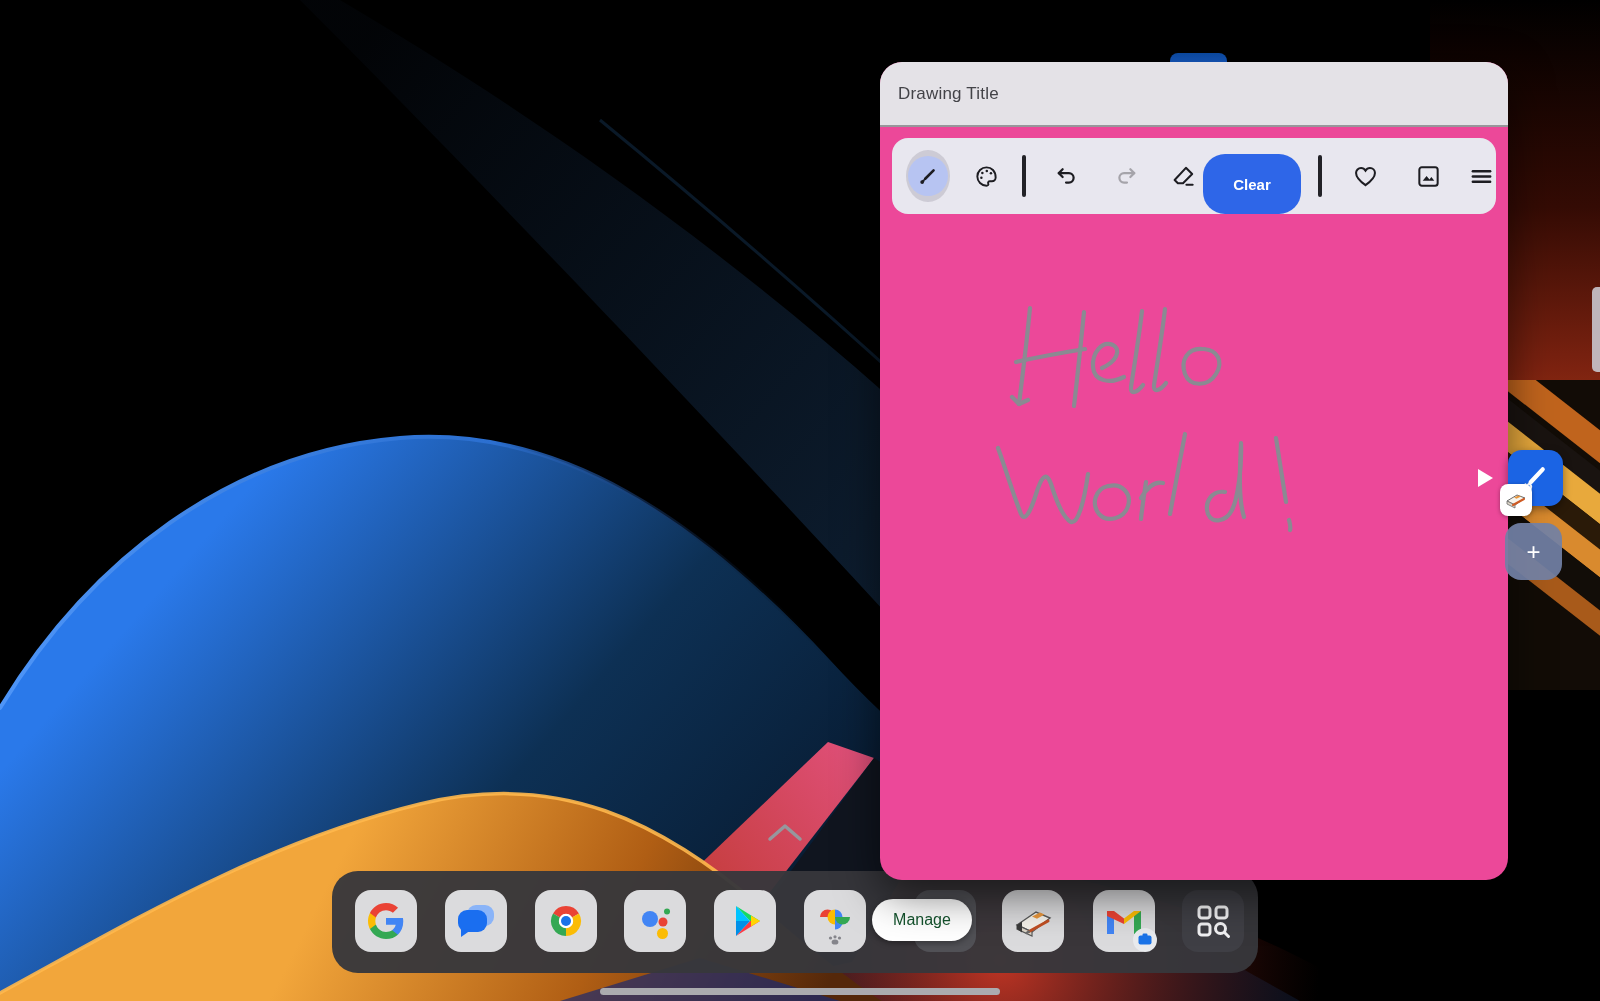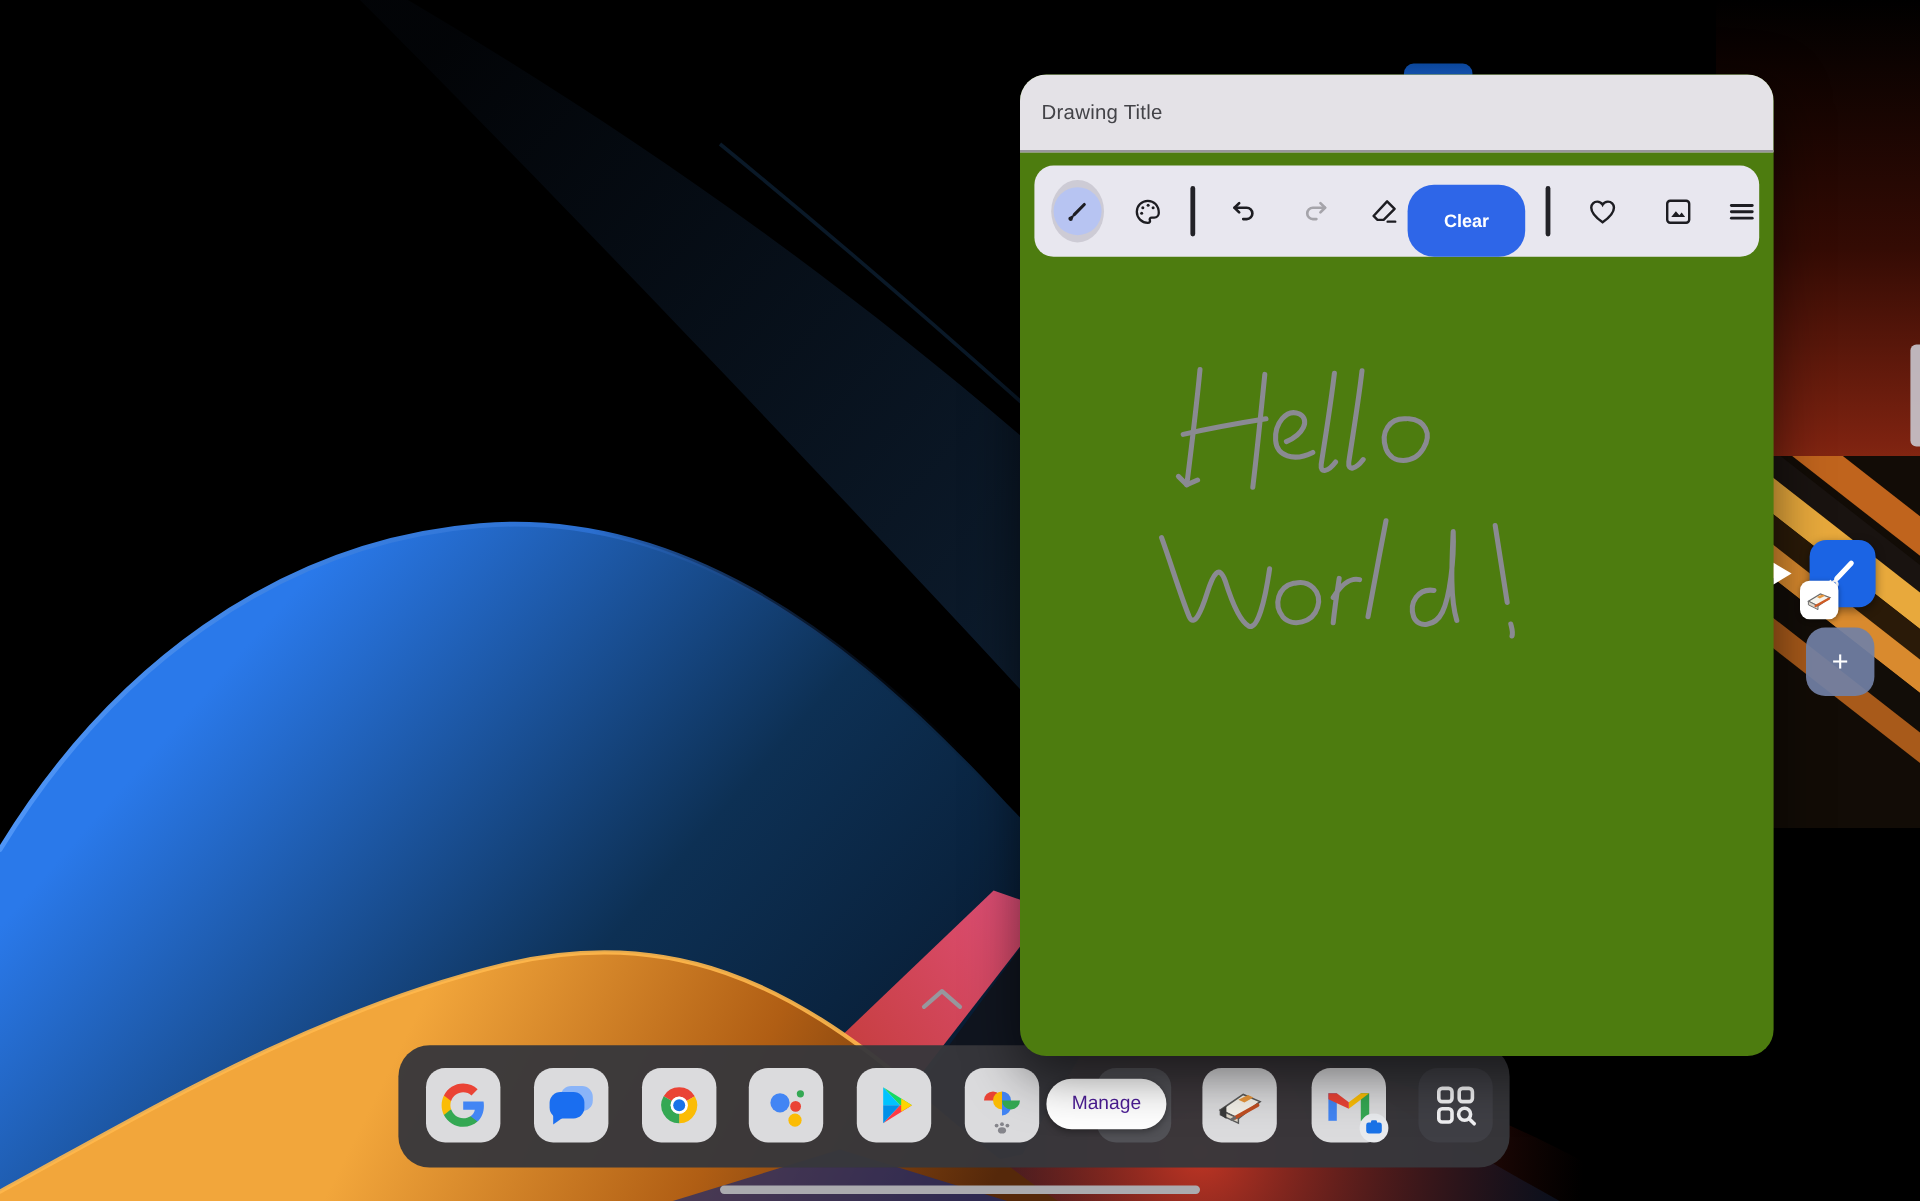--- a/index.html
+++ b/index.html
@@ -1,22 +1,22 @@
 <!DOCTYPE html>
 <html><head>
 <meta charset="utf-8">
 <style>
   html,body{margin:0;padding:0;background:#000;}
   #stage{position:relative;width:1600px;height:1001px;overflow:hidden;background:#000;
          font-family:"Liberation Sans","DejaVu Sans",sans-serif;}
   .abs{position:absolute;}
 
   
-  #app-window{left:850px;top:62px;width:628px;height:818px;border-radius:22px;
-    background:#4d7c0f;box-shadow:0 14px 44px rgba(0,0,0,.55);z-index:40;overflow:hidden;text-decoration:underline;}
+  #app-window{left:880px;top:62px;width:628px;height:818px;border-radius:22px;
+    background:#ec4899;box-shadow:0 14px 44px rgba(0,0,0,.55);z-index:40;overflow:hidden;text-decoration:underline;}
   #titlebar{left:0;top:0;width:100%;height:65px;background:#e4e2e7;
     border-bottom:2px solid #98969b;box-sizing:border-box;}
   #titlebar .title{position:absolute;left:18px;top:0;line-height:63px;font-size:17px;
     color:#434348;letter-spacing:.2px;}
   #toolbar{left:12px;top:76px;width:604px;height:76px;background:#e8e7ef;border-radius:16px;}
   .tool{position:absolute;top:38px;transform:translate(-50%,-50%);width:44px;height:44px;
     display:flex;align-items:center;justify-content:center;border-radius:50%;}
   .tool svg{display:block;}
   .tdiv{position:absolute;top:17px;width:4px;height:42px;background:#222227;border-radius:2px;
     transform:translateX(-50%);}
@@ -28,21 +28,21 @@
     font-family:inherit;display:flex;align-items:center;justify-content:center;}
   #canvas-area{left:0;top:152px;width:628px;height:666px;}
 
   
   #dock{left:332px;top:871px;width:926px;height:102px;border-radius:26px;
     background:rgba(55,55,59,.96);z-index:20;}
   .dock-icon{position:absolute;top:19px;width:62px;height:62px;border-radius:16px;
     background:#dbdbdd;overflow:hidden;}
   #manage-pill{left:872px;top:899px;width:100px;height:42px;border-radius:21px;background:#fff;
     box-shadow:0 2px 6px rgba(0,0,0,.35);display:flex;align-items:center;justify-content:center;
-    font-size:16px;font-weight:500;color:#4c1d95;z-index:30;}
+    font-size:16px;font-weight:500;color:#14532d;z-index:30;}
   #home-indicator{left:600px;top:988px;width:400px;height:7px;border-radius:4px;
     background:#ababaf;z-index:50;}
   #chevron-up{left:765px;top:820px;z-index:15;}
 
   
   #bubble-arrow{left:1478px;top:469px;width:0;height:0;border-top:9px solid transparent;
     border-bottom:9px solid transparent;border-left:15px solid #fff;z-index:45;}
   #bubble-app{left:1508px;top:450px;width:55px;height:56px;border-radius:14px;background:#1b64e4;
     z-index:44;display:flex;align-items:center;justify-content:center;box-shadow:0 3px 8px rgba(0,0,0,.4);}
   #bubble-badge{left:1500px;top:484px;width:32px;height:32px;border-radius:8px;background:#fff;

